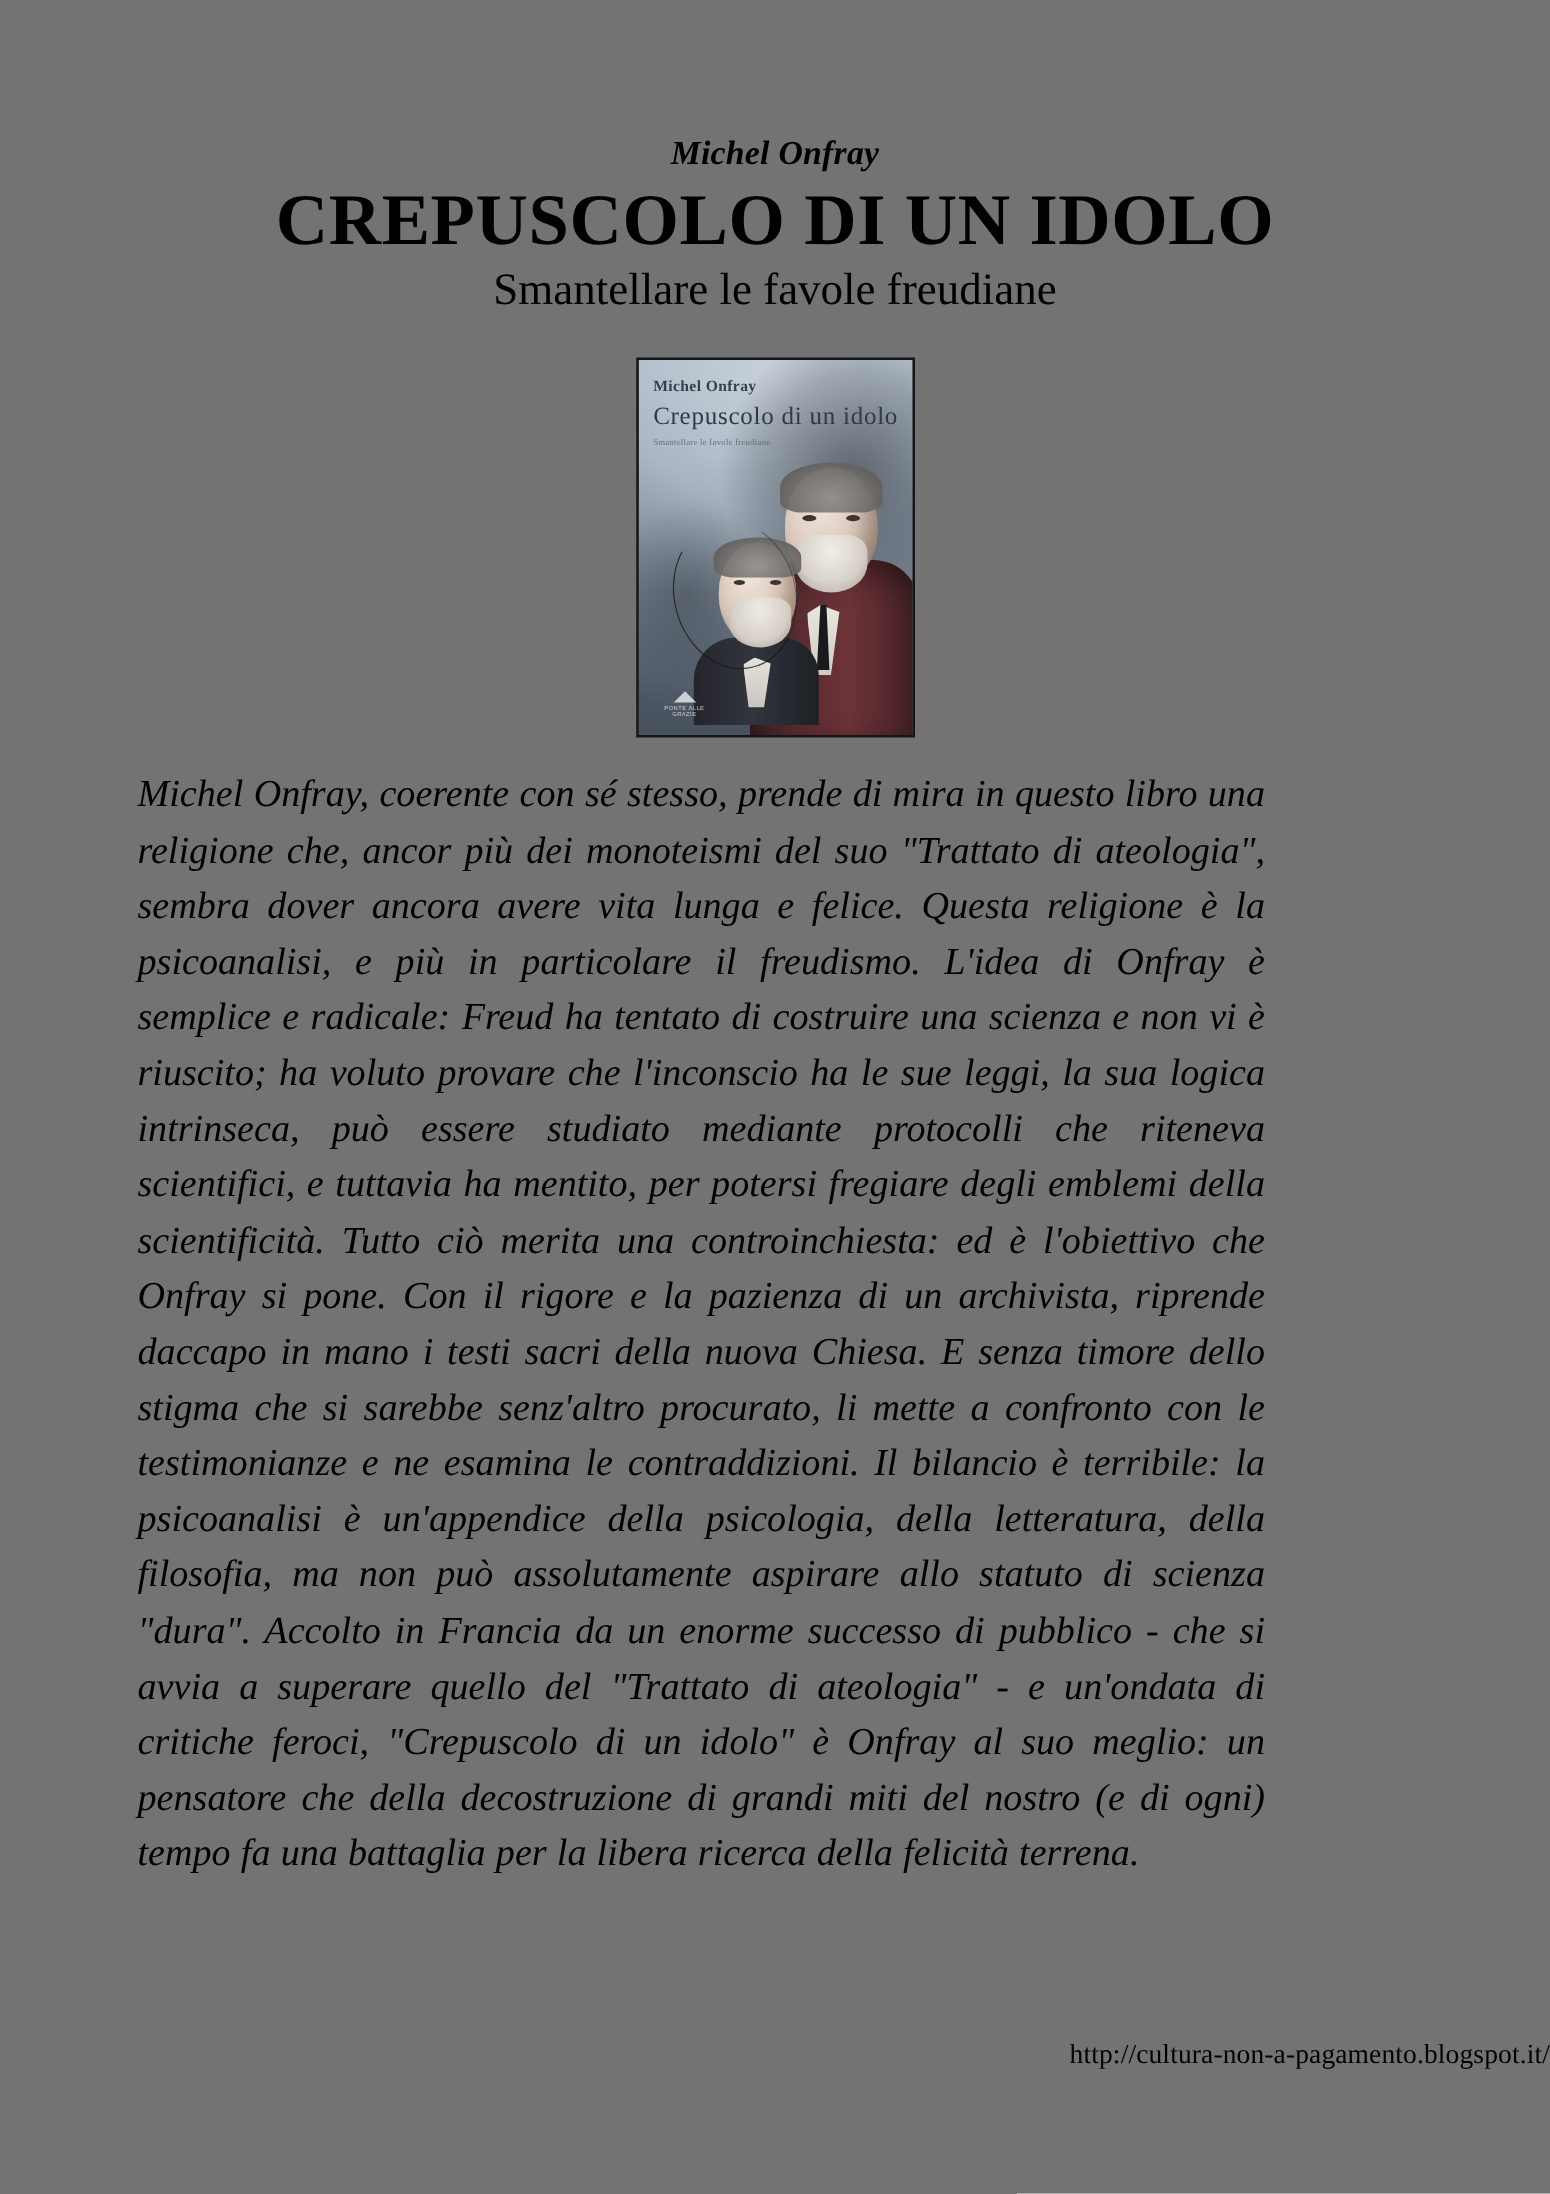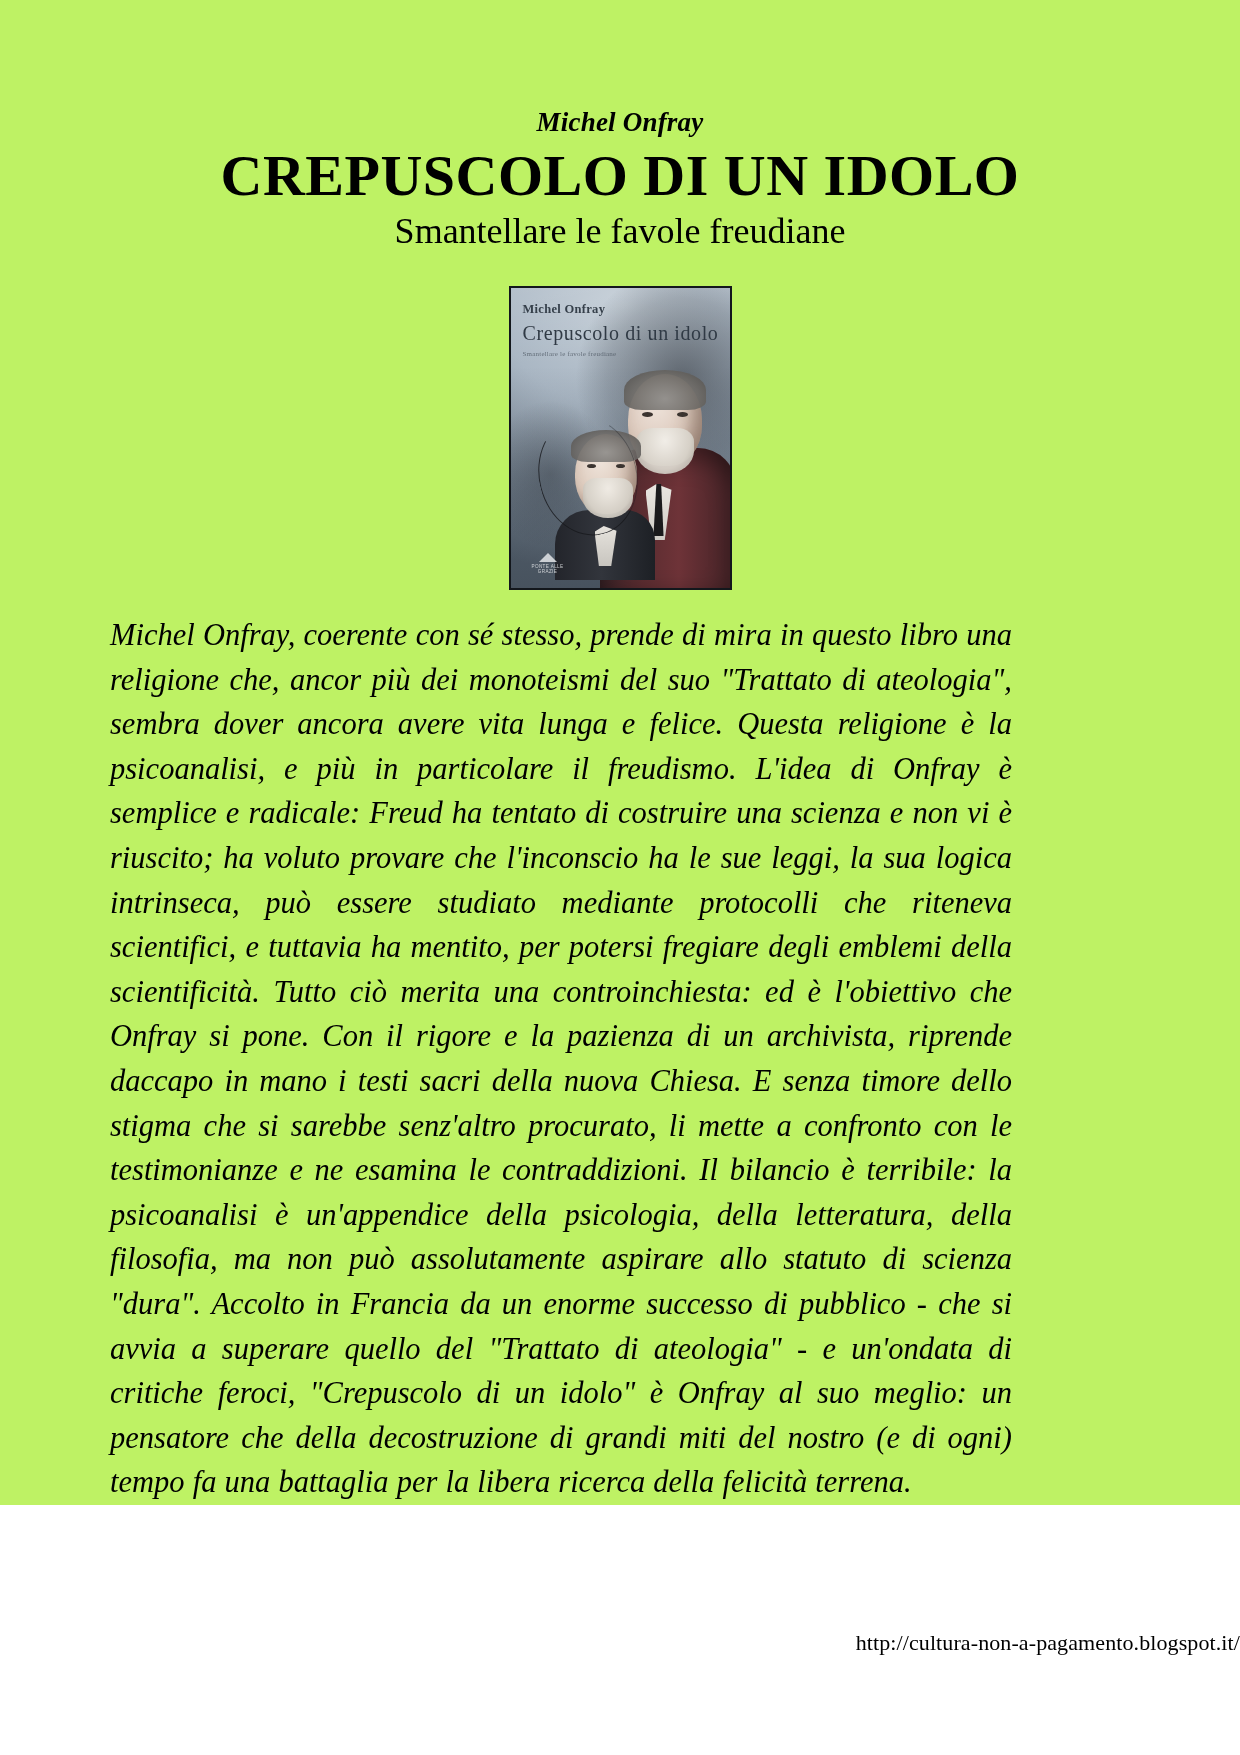--- a/index.html
+++ b/index.html
@@ -11,23 +11,23 @@
     width: 1240px;
     height: 1755px;
     font-family: "Liberation Serif", "DejaVu Serif", serif;
     color: #000000;
     position: relative;
     overflow: hidden;
   }
 
   .page {
     width: 1240px;
-    height: 1505px;
+    height: 1755px;
     position: relative;
-    background: #bef264;
+    background: #737373;
   }
 
   
   .header {
     text-align: center;
     padding-top: 108px;
   }
   .author-line {
     font-family: "Liberation Serif", "DejaVu Serif", serif;
     font-style: italic;

